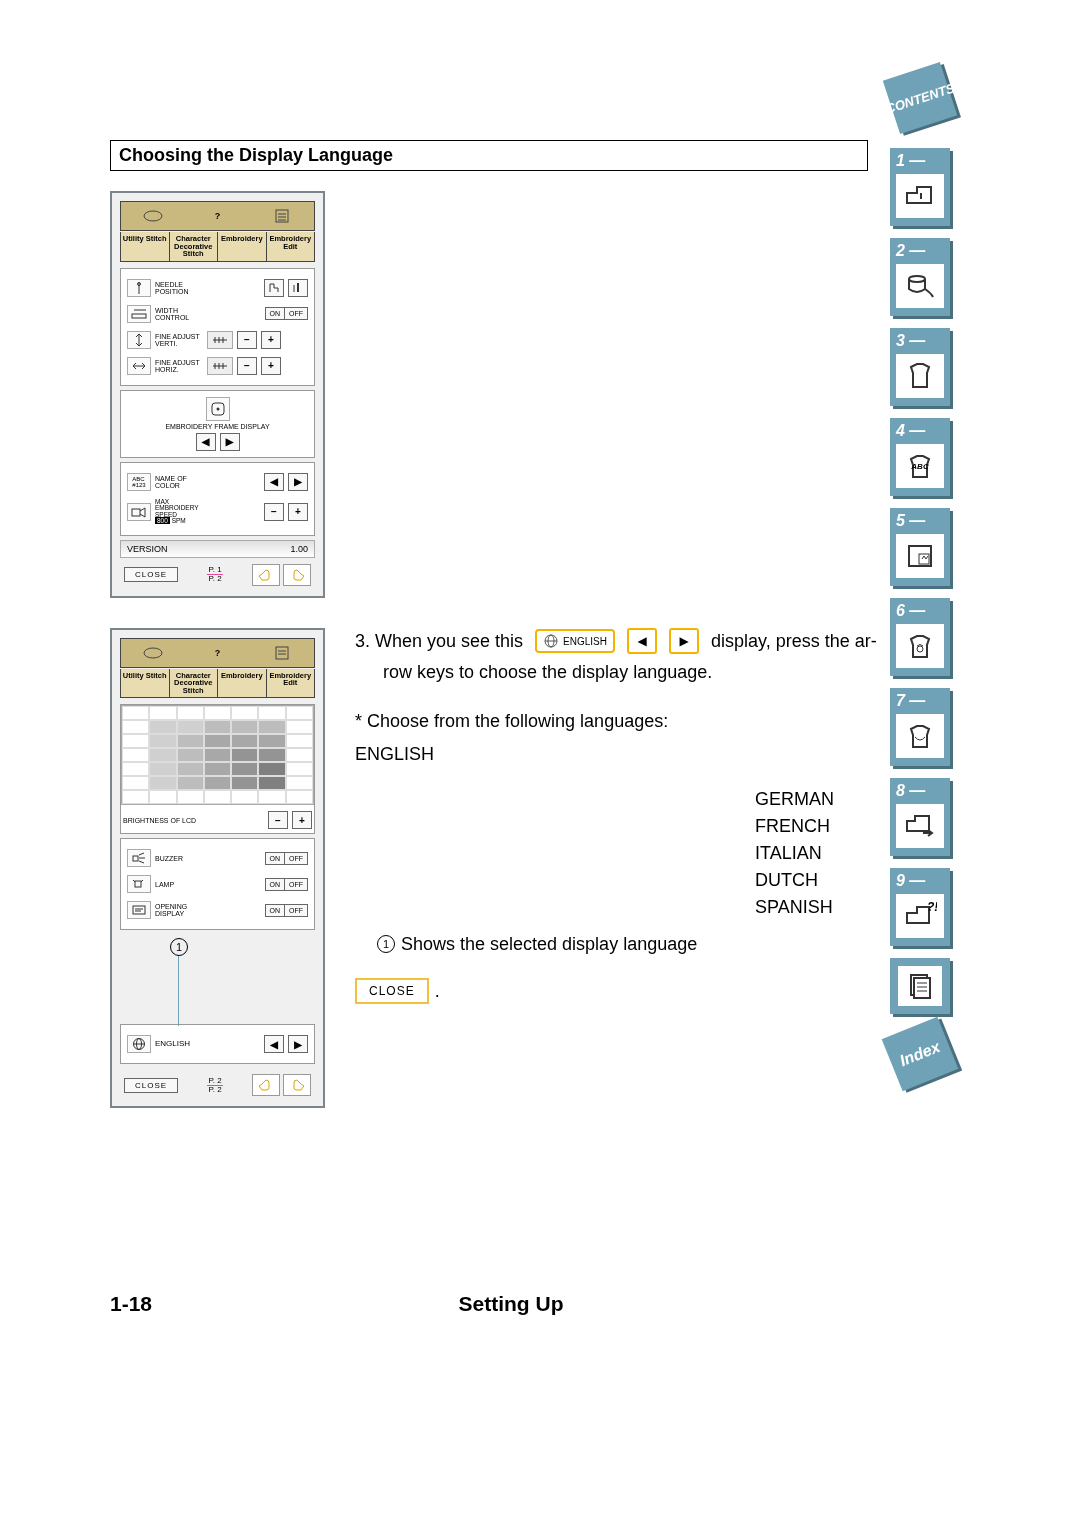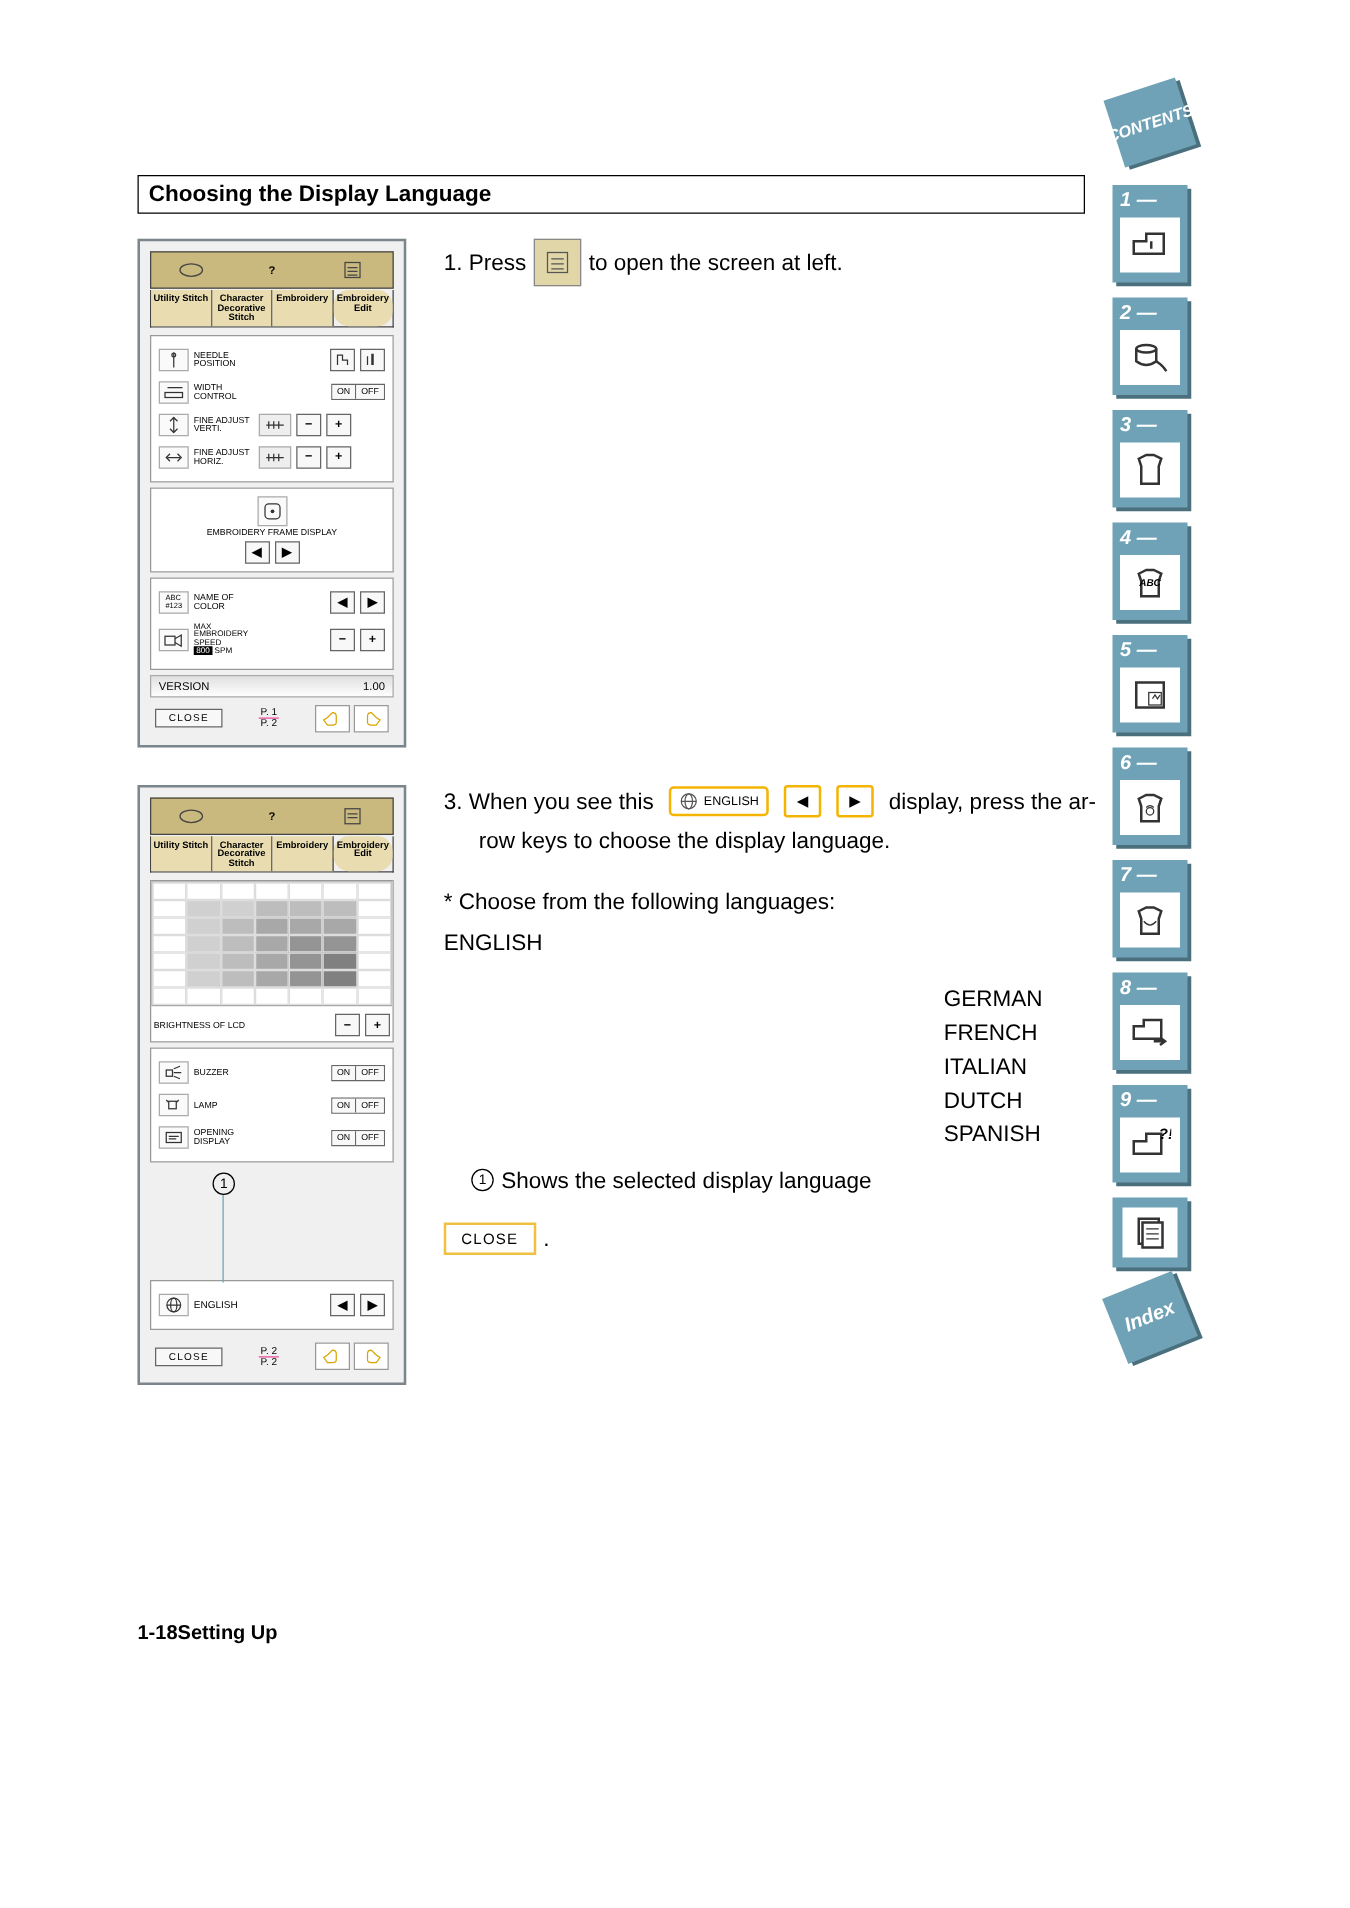--- a/index.html
+++ b/index.html
@@ -58,21 +58,21 @@
     font-weight: bold;
     text-align: center;
   }
   .tabrow > div {
     flex: 1;
     padding: 3px 1px;
     border-right: 1px solid #444;
     background: #e8dcb0;
     line-height: 1;
   }
-  .tabrow > div:last-child { border-right: none; border-radius: 12px; }
+  .tabrow > div:last-child { border-right: none; }
   .ctrlbox {
     background: #fff;
     border: 1px solid #999;
     padding: 6px 4px;
     margin-bottom: 4px;
   }
   .setting-row {
     display: flex;
     align-items: center;
     gap: 4px;
@@ -161,22 +161,22 @@
   .contents-tab {
     width:60px; height:56px; background:#6fa2b6; color:#fff; font-style:italic; font-weight:bold;
     box-shadow:3px 3px 0 #4a6f7d; display:flex; align-items:center; justify-content:center;
     transform:rotate(-18deg); font-size:13px; margin-bottom:10px;
   }
   .index-tab {
     width:60px; height:56px; background:#6fa2b6; color:#fff; font-style:italic; font-weight:bold;
     box-shadow:3px 3px 0 #4a6f7d; display:flex; align-items:center; justify-content:center;
     transform:rotate(-22deg); font-size:16px;
   }
-  .footer { position:absolute; left:110px; bottom:210px; width:760px; display:flex; 
-    font-size:16px; font-weight:bold; }
+  .footer { position:absolute; left:110px; bottom:210px; width:760px; display:flex; justify-content:space-between;
+    font-size:21px; font-weight:bold; }
   .footer .center { font-weight:bold; }
 
   svg { display:block; }
   .callout { position:relative; height:90px; }
   .callout .circ { position:absolute; left:50px; top:4px; }
   .callout .line { position:absolute; left:58px; top:22px; width:1px; height:70px; background:#6fa2b6;}
 </style>
 </head>
 <body>
 
@@ -343,32 +343,20 @@
           <span class="hand-icon">
             <svg width="18" height="14">
                 <path d="M9 2 Q6 2 6 5 L6 10 Q6 12 9 12 L13 12 L16 8 L13 6 Z" fill="none" stroke="#d9a400"></path>
               </svg>
           </span>
         </span>
       </div>
     </div>
 
     <div class="instructions">
-      <div class="inst-line">
-        <span>1.  Press</span>
-        <span class="inline-icon">
-          <svg width="22" height="22">
-              <rect x="3" y="3" width="16" height="16" fill="none" stroke="#555"></rect>
-              <line x1="6" y1="8" x2="16" y2="8" stroke="#555"></line>
-              <line x1="6" y1="12" x2="16" y2="12" stroke="#555"></line>
-              <line x1="6" y1="16" x2="16" y2="16" stroke="#555"></line>
-            </svg>
-        </span>
-        <span>to open the screen at left.</span>
-      </div>
     </div>
   </div>
 
   <div class="content-row" style="margin-top:30px;">
     <div class="screen-frame">
       <div class="topbar">
         <div class="cell">
           <svg width="22" height="16">
               <ellipse cx="11" cy="8" rx="9" ry="5" fill="none" stroke="#444"></ellipse>
             </svg>

